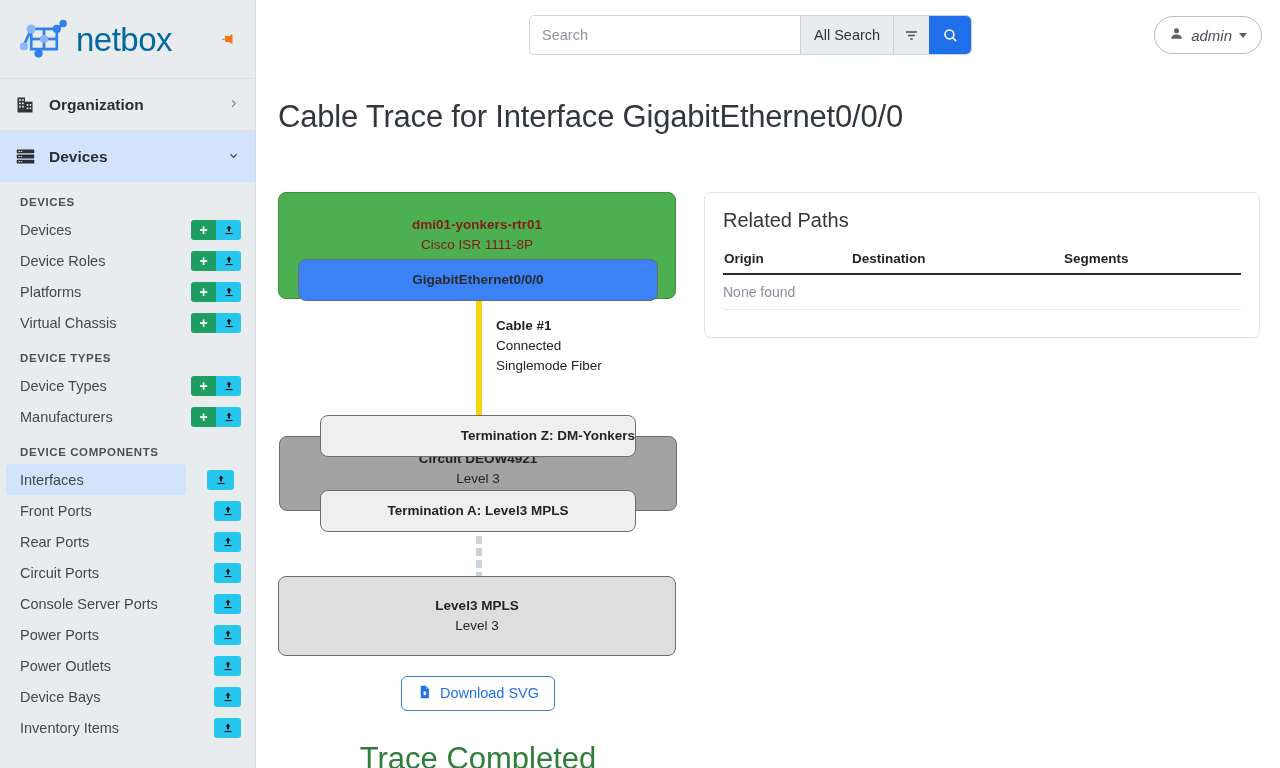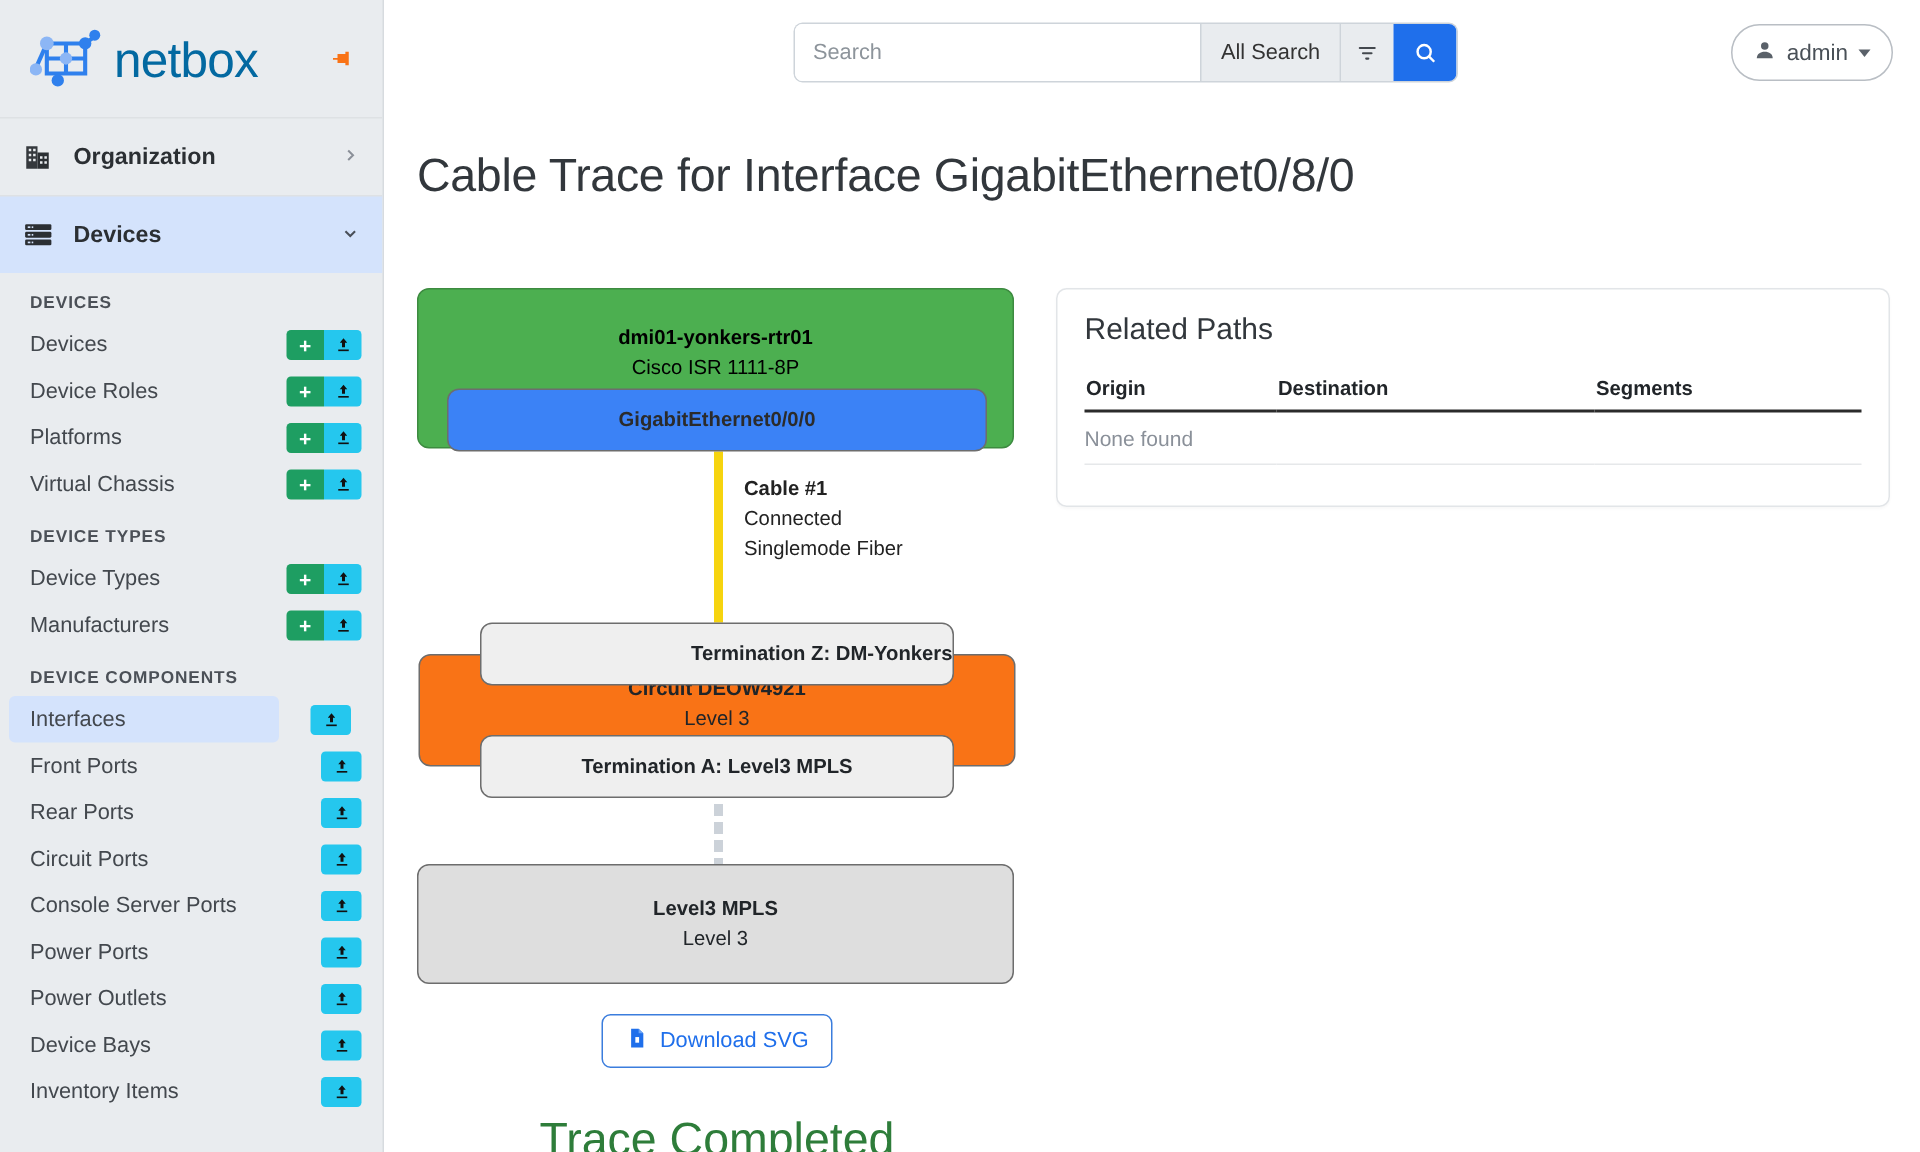--- a/index.html
+++ b/index.html
@@ -108,21 +108,21 @@
   }
   .searchbtn {
     display: flex; align-items: center; justify-content: center;
     width: 42px; background: #1f6feb; cursor: pointer;
   }
   .userbtn {
     margin-left: auto;
     display: flex; align-items: center; gap: 7px;
     height: 38px; padding: 0 14px;
     border: 1px solid #b9bec4; border-radius: 19px;
-    font-size: 15px; color: #495057; cursor: pointer; background:#fff;
+    font-size: 15px; color: #495057; cursor: pointer; background:#fff;font-style:italic;
   }
   .caret { width:0;height:0;border-left:4.5px solid transparent;border-right:4.5px solid transparent;border-top:5.5px solid #5a6169; }
 
   .page-title {
     font-size: 31px; font-weight: 400; color: #32373c;
     padding: 8px 0 0 22px; letter-spacing: -.2px;
   }
 
   .content { display: flex; padding: 36px 20px 0 22px; gap: 26px; }
 
@@ -131,21 +131,21 @@
   .tbox {
     border: 1px solid #6d6d6d; border-radius: 8px;
     display: flex; flex-direction: column; align-items: center; justify-content: center;
     text-align: center; position: relative;
   }
   .tbox .l1 { font-weight: 700; font-size: 13.5px; line-height: 20px; }
   .tbox .l2 { font-size: 13.5px; line-height: 20px; }
   .device-box {
     width: 398px; height: 107px;
     background: #4caf50; border-color: #3d8b40;
-    color: #000000;
+    color: #7f1d1d;
     align-items: center;
   }
   .iface-box {
     width: 360px; height: 42px;
     background: #3b82f6; color: #2b2b2b;
     margin: -40px auto 0 auto;
     position: relative; z-index: 3;
   }
   .cable-seg { position: relative; height: 114px; }
   .cable-line {
@@ -157,21 +157,21 @@
     font-size: 13.5px; line-height: 20px; color: #222;
   }
   .cable-label .cname { font-weight: 700; }
 
   .circuit-stack { position: relative; }
   .term-z {
     width: 316px; height: 42px; background: #efefef;
     margin: 0 auto; position: relative; z-index: 3; align-items: flex-end;
   }
   .circuit-box {
-    width: 398px; height: 75px; background: #f97316;
+    width: 398px; height: 75px; background: #a3a3a3;
     margin: -21px auto -21px auto; position: relative; z-index: 1;
     justify-content: flex-start; padding-top: 12px;
   }
   .term-a {
     width: 316px; height: 42px; background: #efefef;
     margin: 0 auto; position: relative; z-index: 3;
   }
 
   .dots { height: 44px; position: relative; }
   .dot {
@@ -505,21 +505,21 @@
           <svg width="15" height="15" viewBox="0 0 24 24" fill="#5a6169">
             <circle cx="12" cy="7.5" r="4"></circle>
             <path d="M3.5 20.5c0-4.7 3.8-7 8.5-7s8.5 2.3 8.5 7z"></path>
           </svg>
         </span>
         <span>admin</span>
         <span class="caret"></span>
       </div>
     </div>
 
-    <h1 class="page-title">Cable Trace for Interface GigabitEthernet0/8/0</h1>
+    <h1 class="page-title">Cable Trace for Interface GigabitEthernet0/0/0</h1>
 
     <div class="content">
 
       <div class="trace">
 
         <div class="tbox device-box">
           <div class="l1">dmi01-yonkers-rtr01</div>
           <div class="l2">Cisco ISR 1111-8P</div>
           <div class="l2">DM-Yonkers / Comms closet</div>
         </div>

